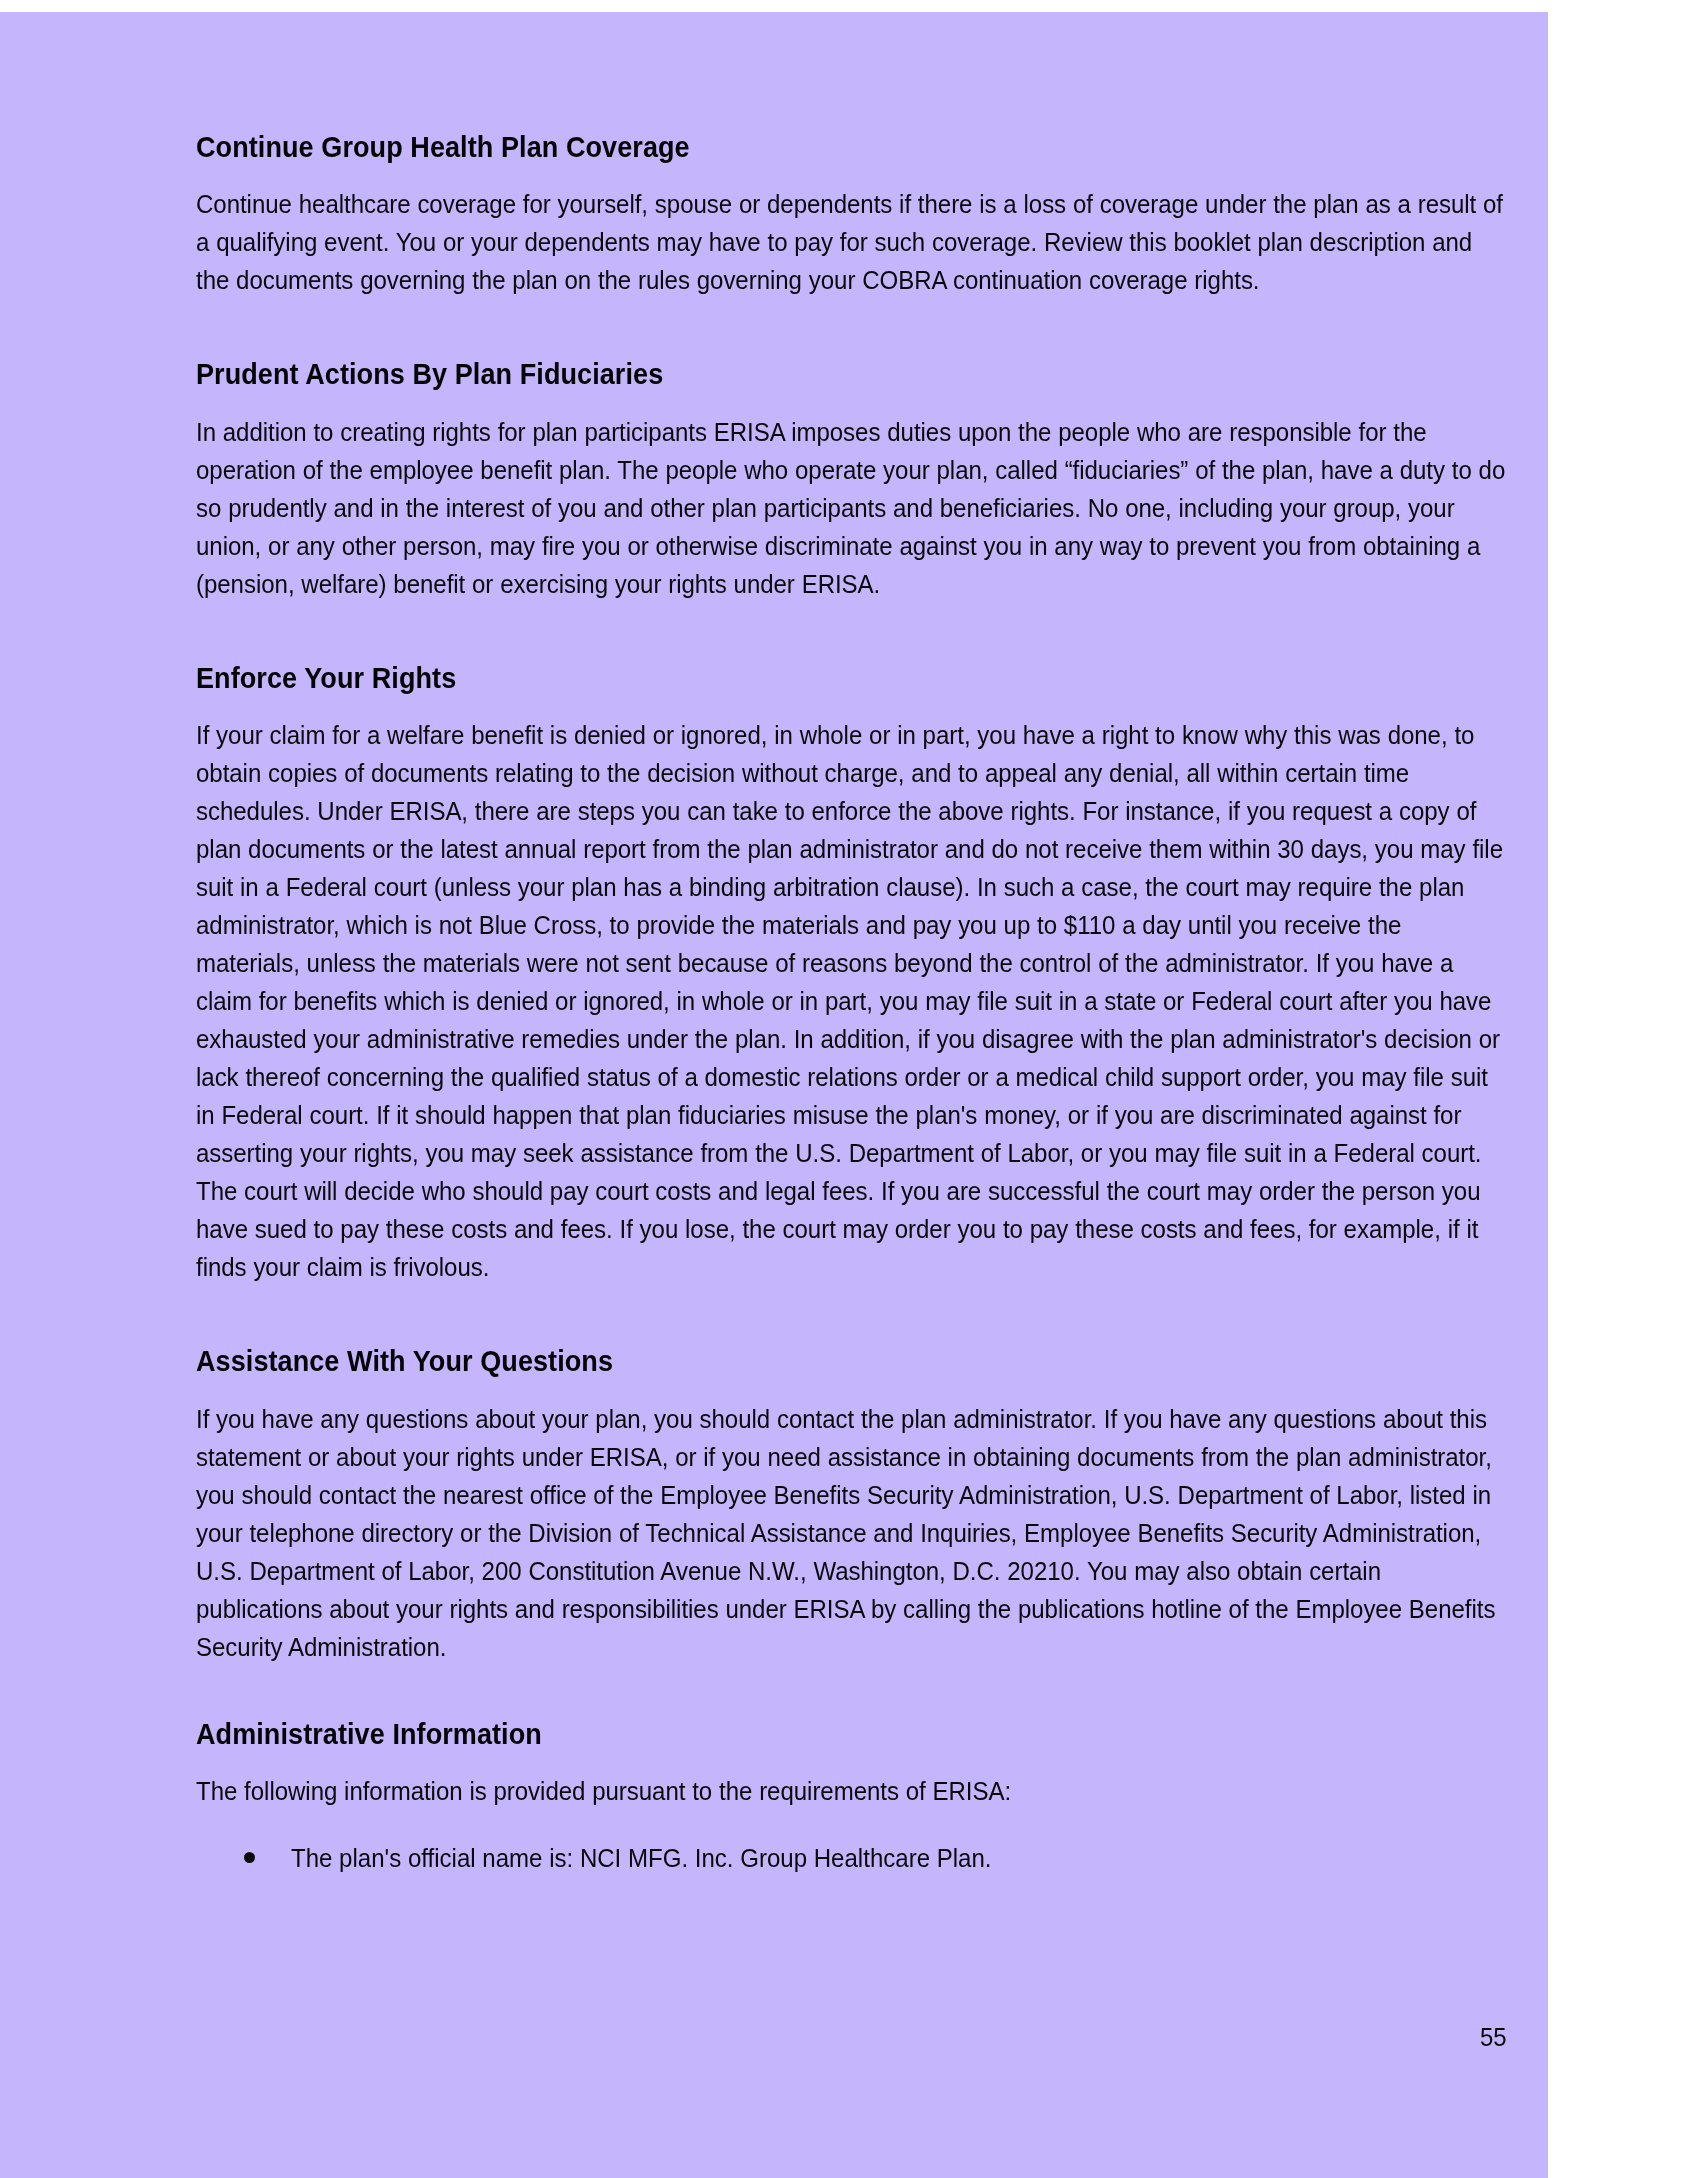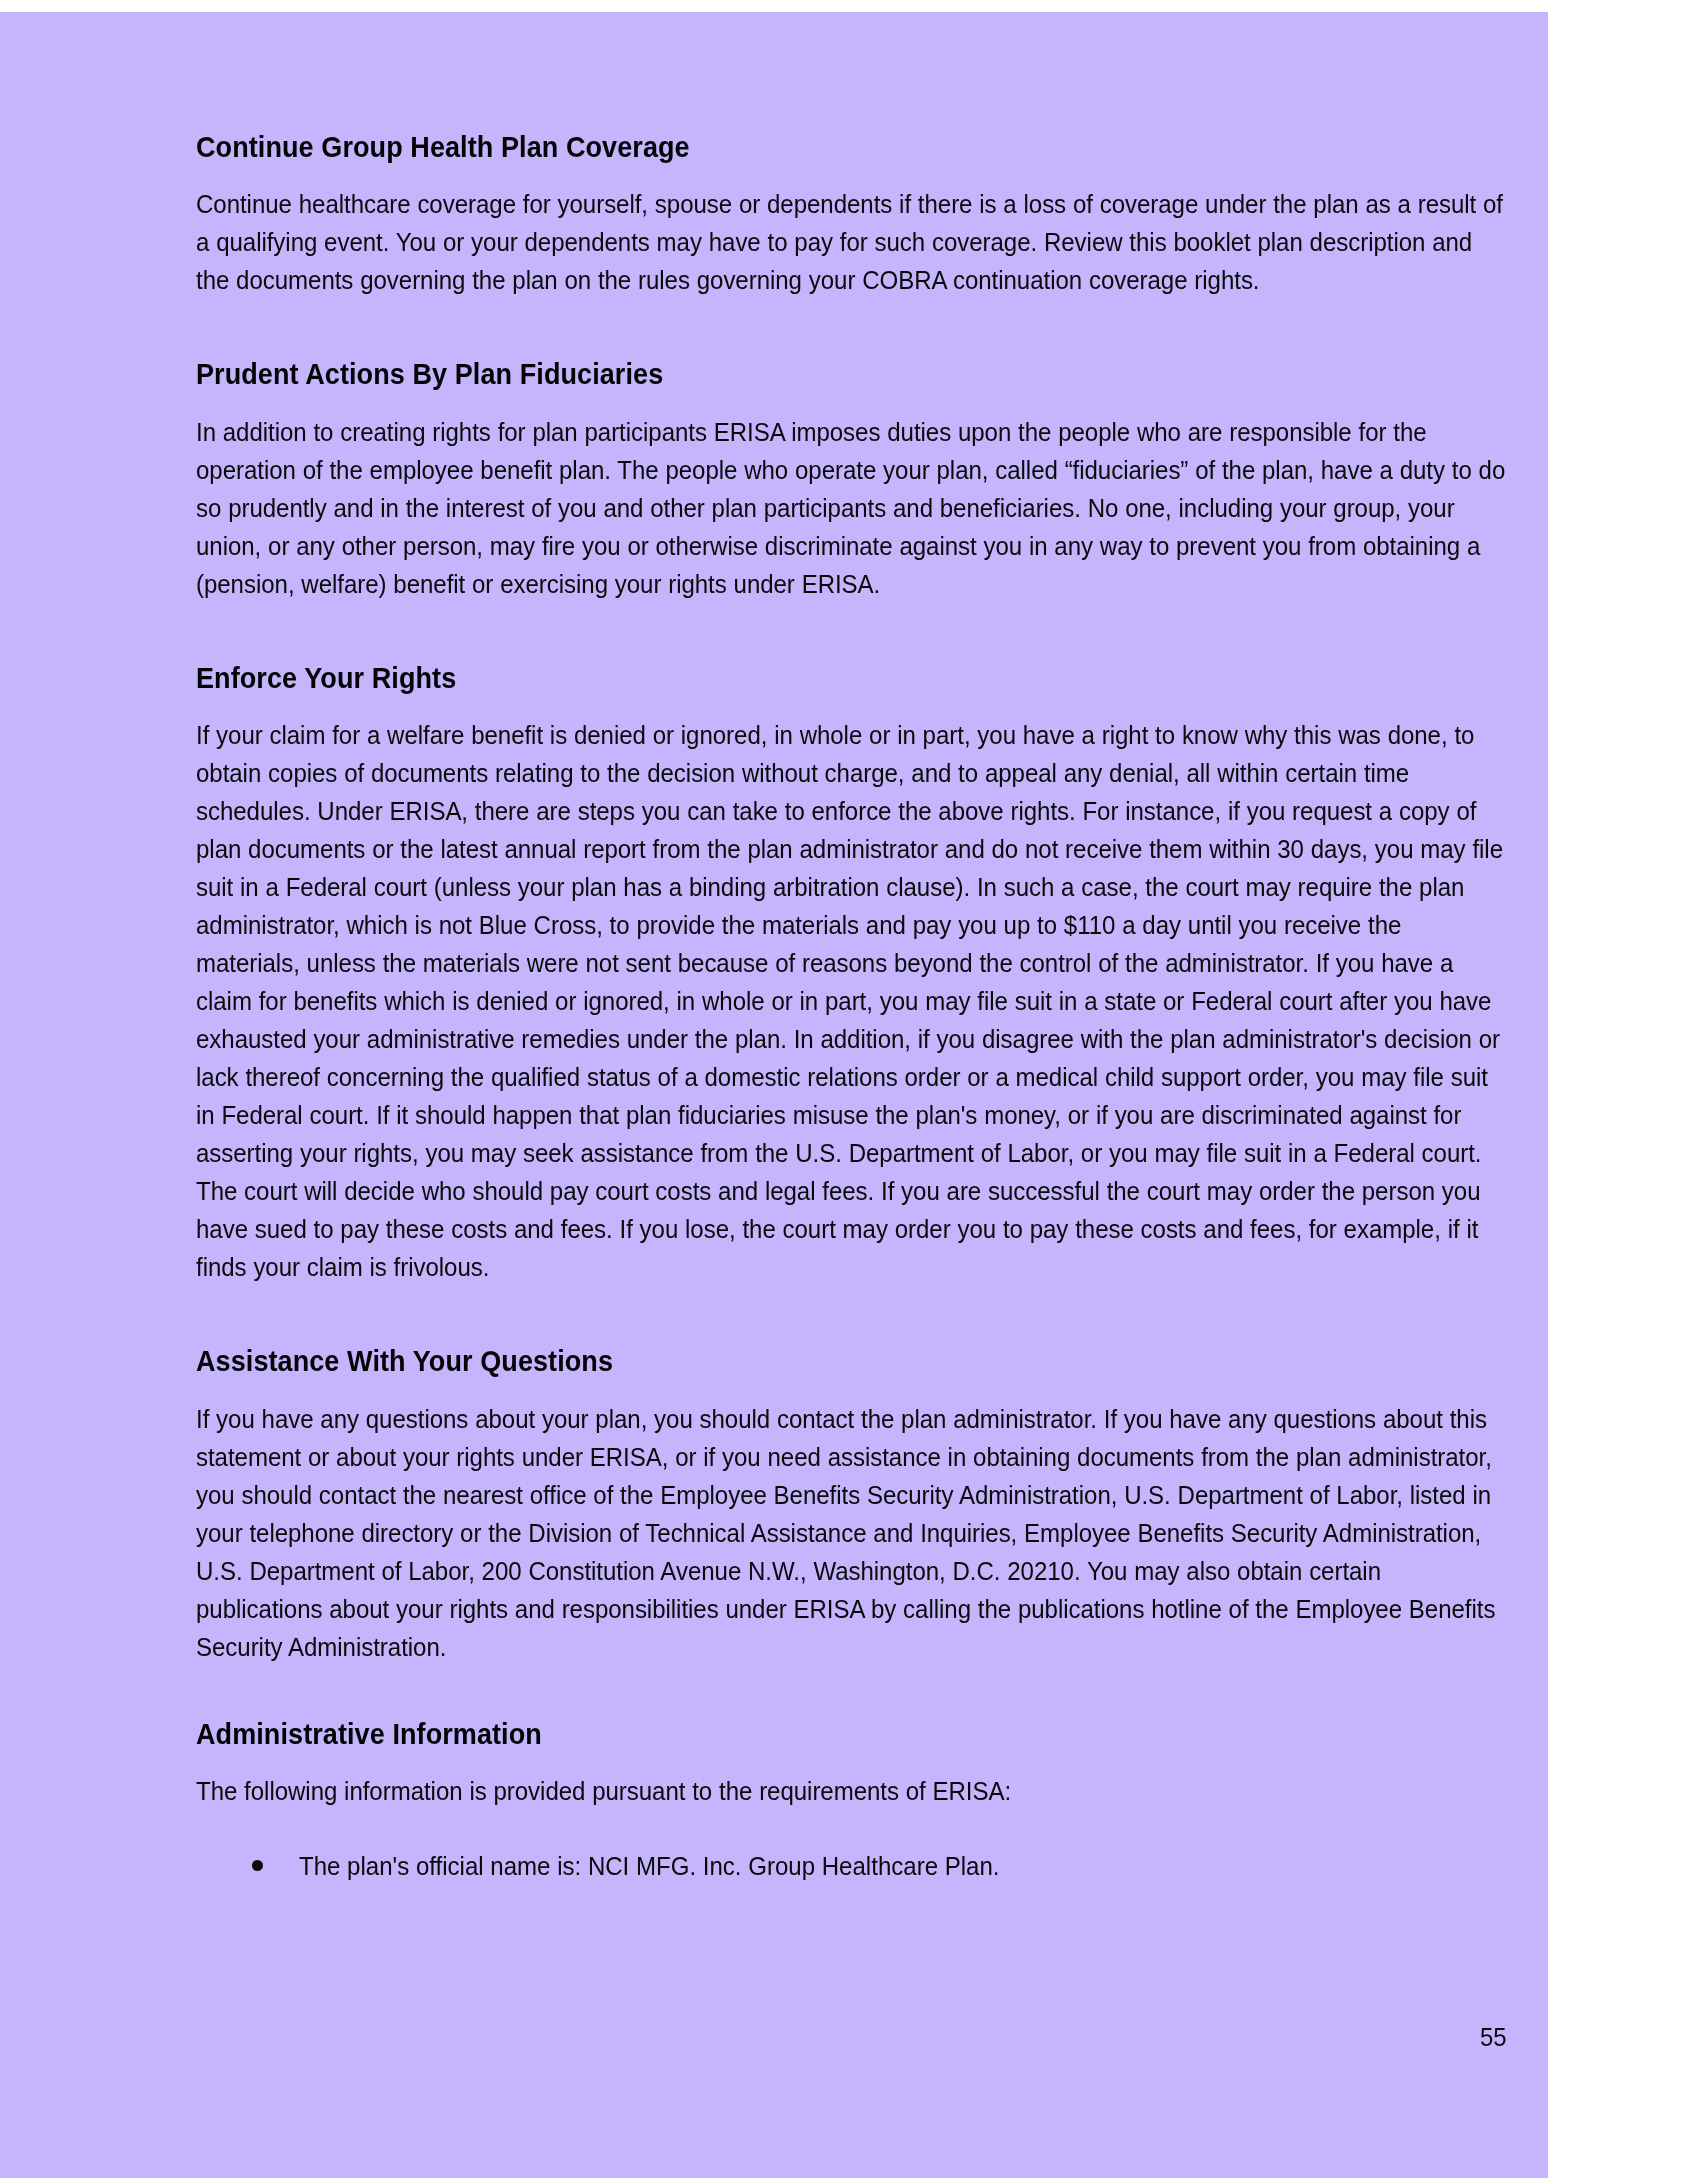--- a/index.html
+++ b/index.html
@@ -56,21 +56,21 @@
   }
   .block {
     position: relative;
   }
   .gap-after-heading { height: 21px; }
   .gap-section { height: 57px; }
   .gap-section-sm { height: 50px; }
 
   ul.bullet-list {
     list-style: none;
-    margin: 16px;
+    margin: 8px;
     padding: 0;
   }
   ul.bullet-list li {
     position: relative;
     padding-left: 87px;
     margin: 0 0 21px 0;
   }
   ul.bullet-list li .bullet-dot {
     position: absolute;
     left: 40px;

